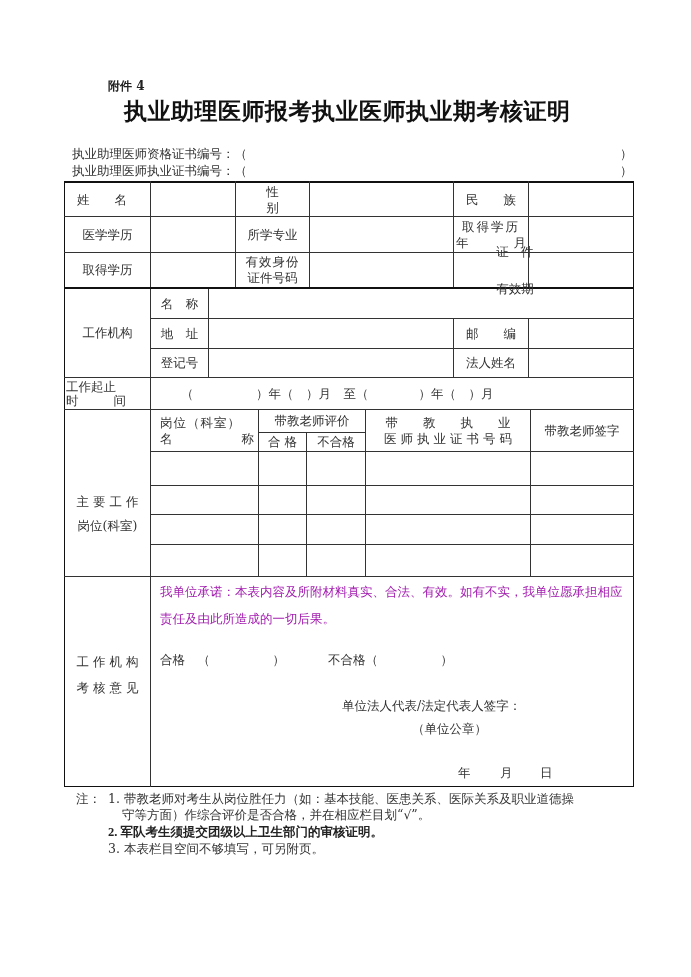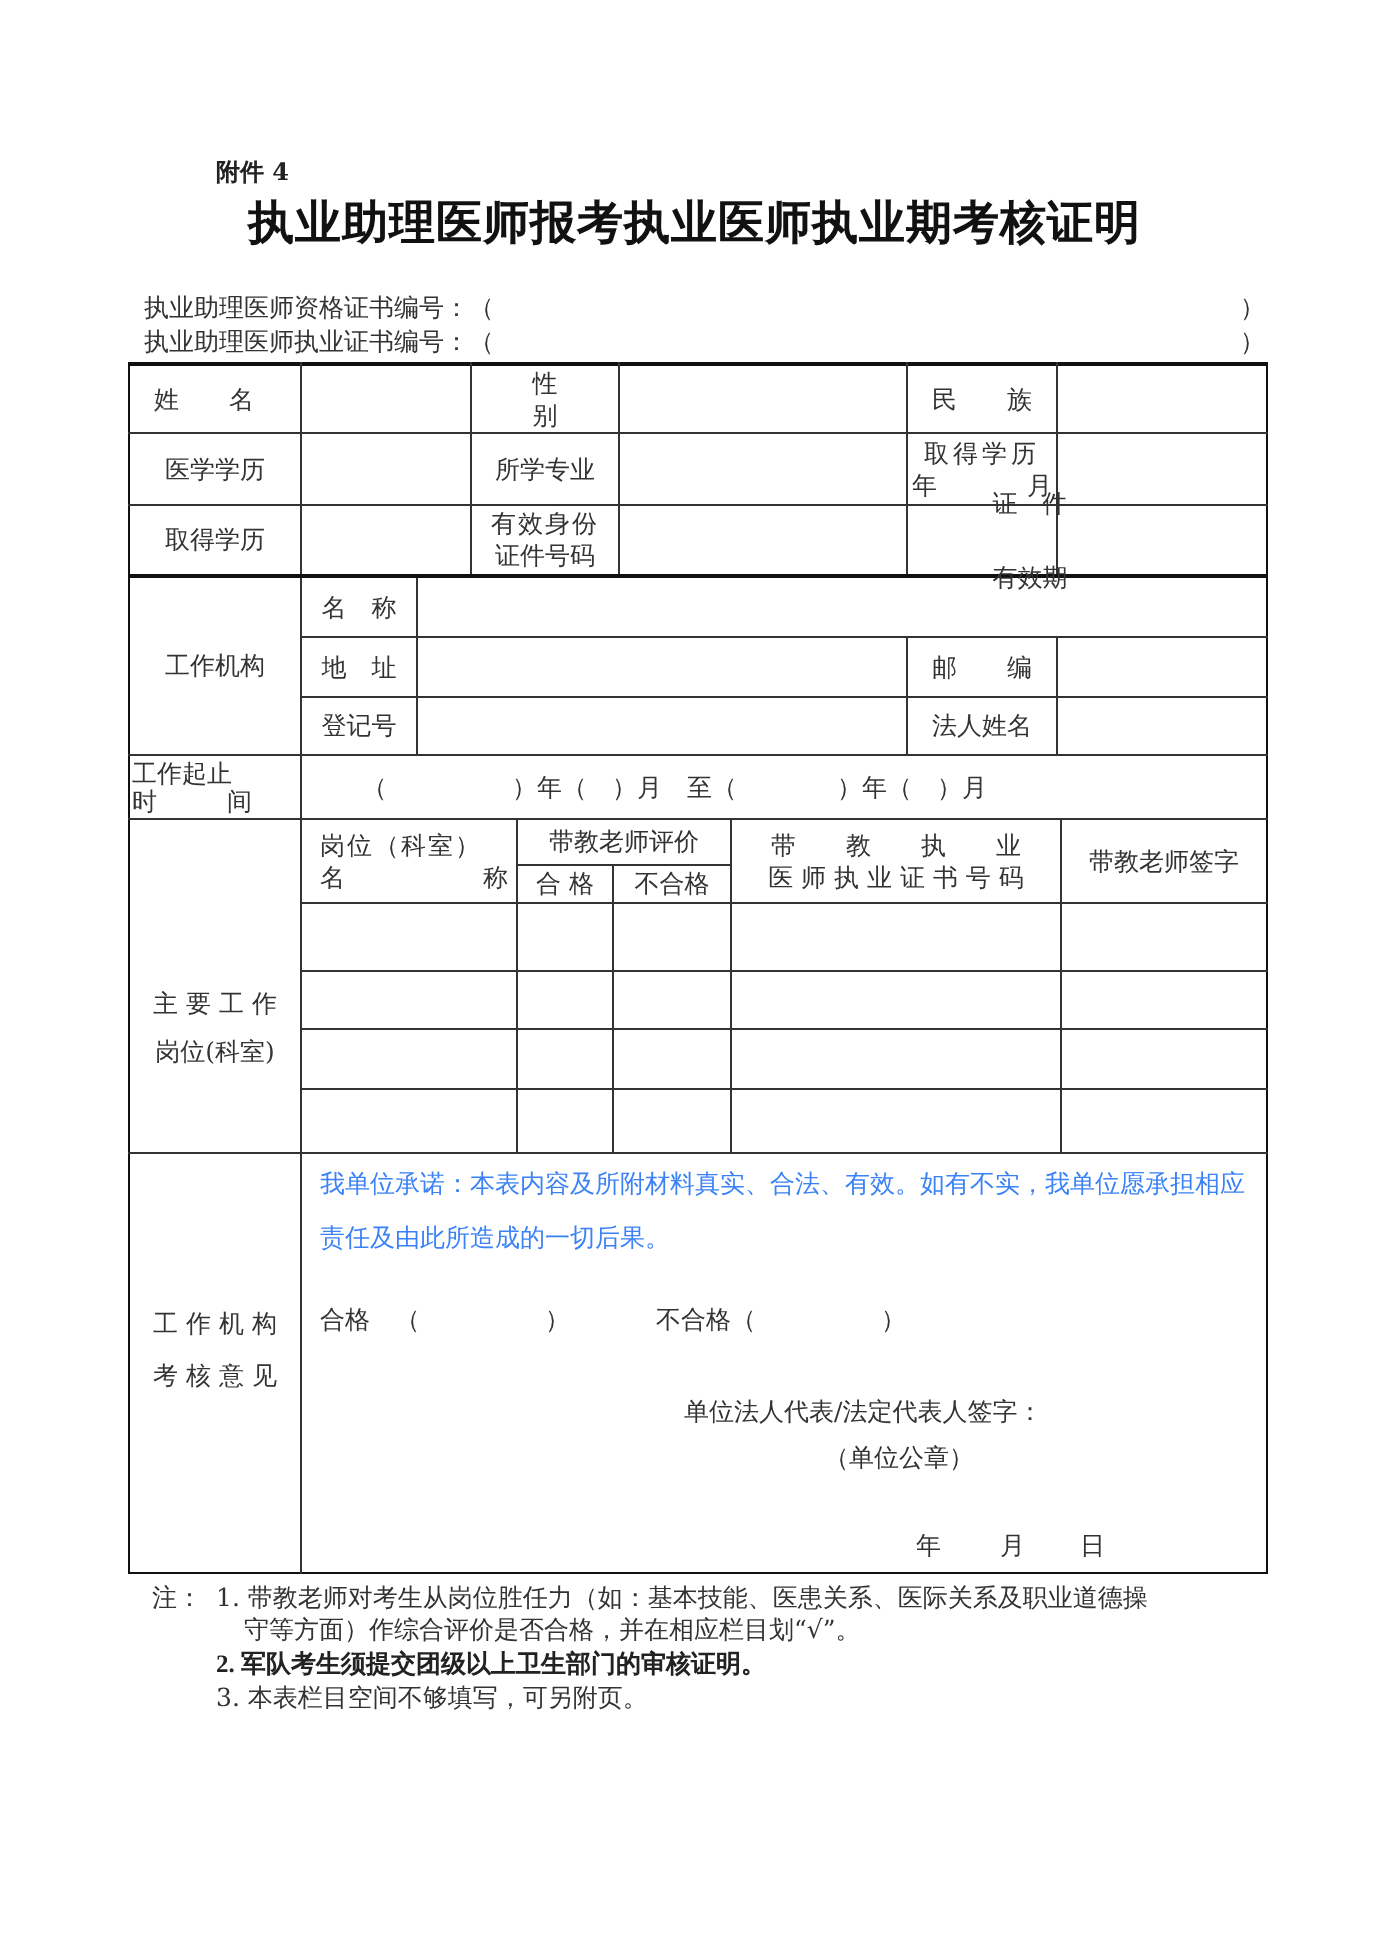--- a/index.html
+++ b/index.html
@@ -15,21 +15,21 @@
   .h { height: 1px; }
   .v { width: 1px; }
   .thick { background: #111; }
   .cell { position: absolute; display: flex; align-items: center; justify-content: center;
           font-size: 12.5px; color: #333; text-align: center; line-height: 16px; }
   .spread { justify-content: space-between; padding: 0 12px; box-sizing: border-box; }
   .left { justify-content: flex-start; padding-left: 8px; box-sizing: border-box; }
   .field { position: absolute; }
   .stacked { flex-direction: column; }
   .stacked span { display: block; }
-  .pledge { left: 160px; top: 578px; font-size: 12.5px; line-height: 27px; white-space: normal; width: 470px; color: #3b82f6; }
+  .pledge { left: 160px; top: 578px; font-size: 12.5px; line-height: 27px; white-space: normal; width: 470px; color: #a21caf; }
   .opinion-row { font-size: 12.5px; color: #333; }
   .notes { font-size: 12.5px; color: #333; line-height: 16.5px; }
   .bold-note { font-weight: bold; color: #222; }
 </style>
 </head>
 <body>
 
 <div class="abs attach">附件 4</div>
 <div class="abs title">执业助理医师报考执业医师执业期考核证明</div>
 

